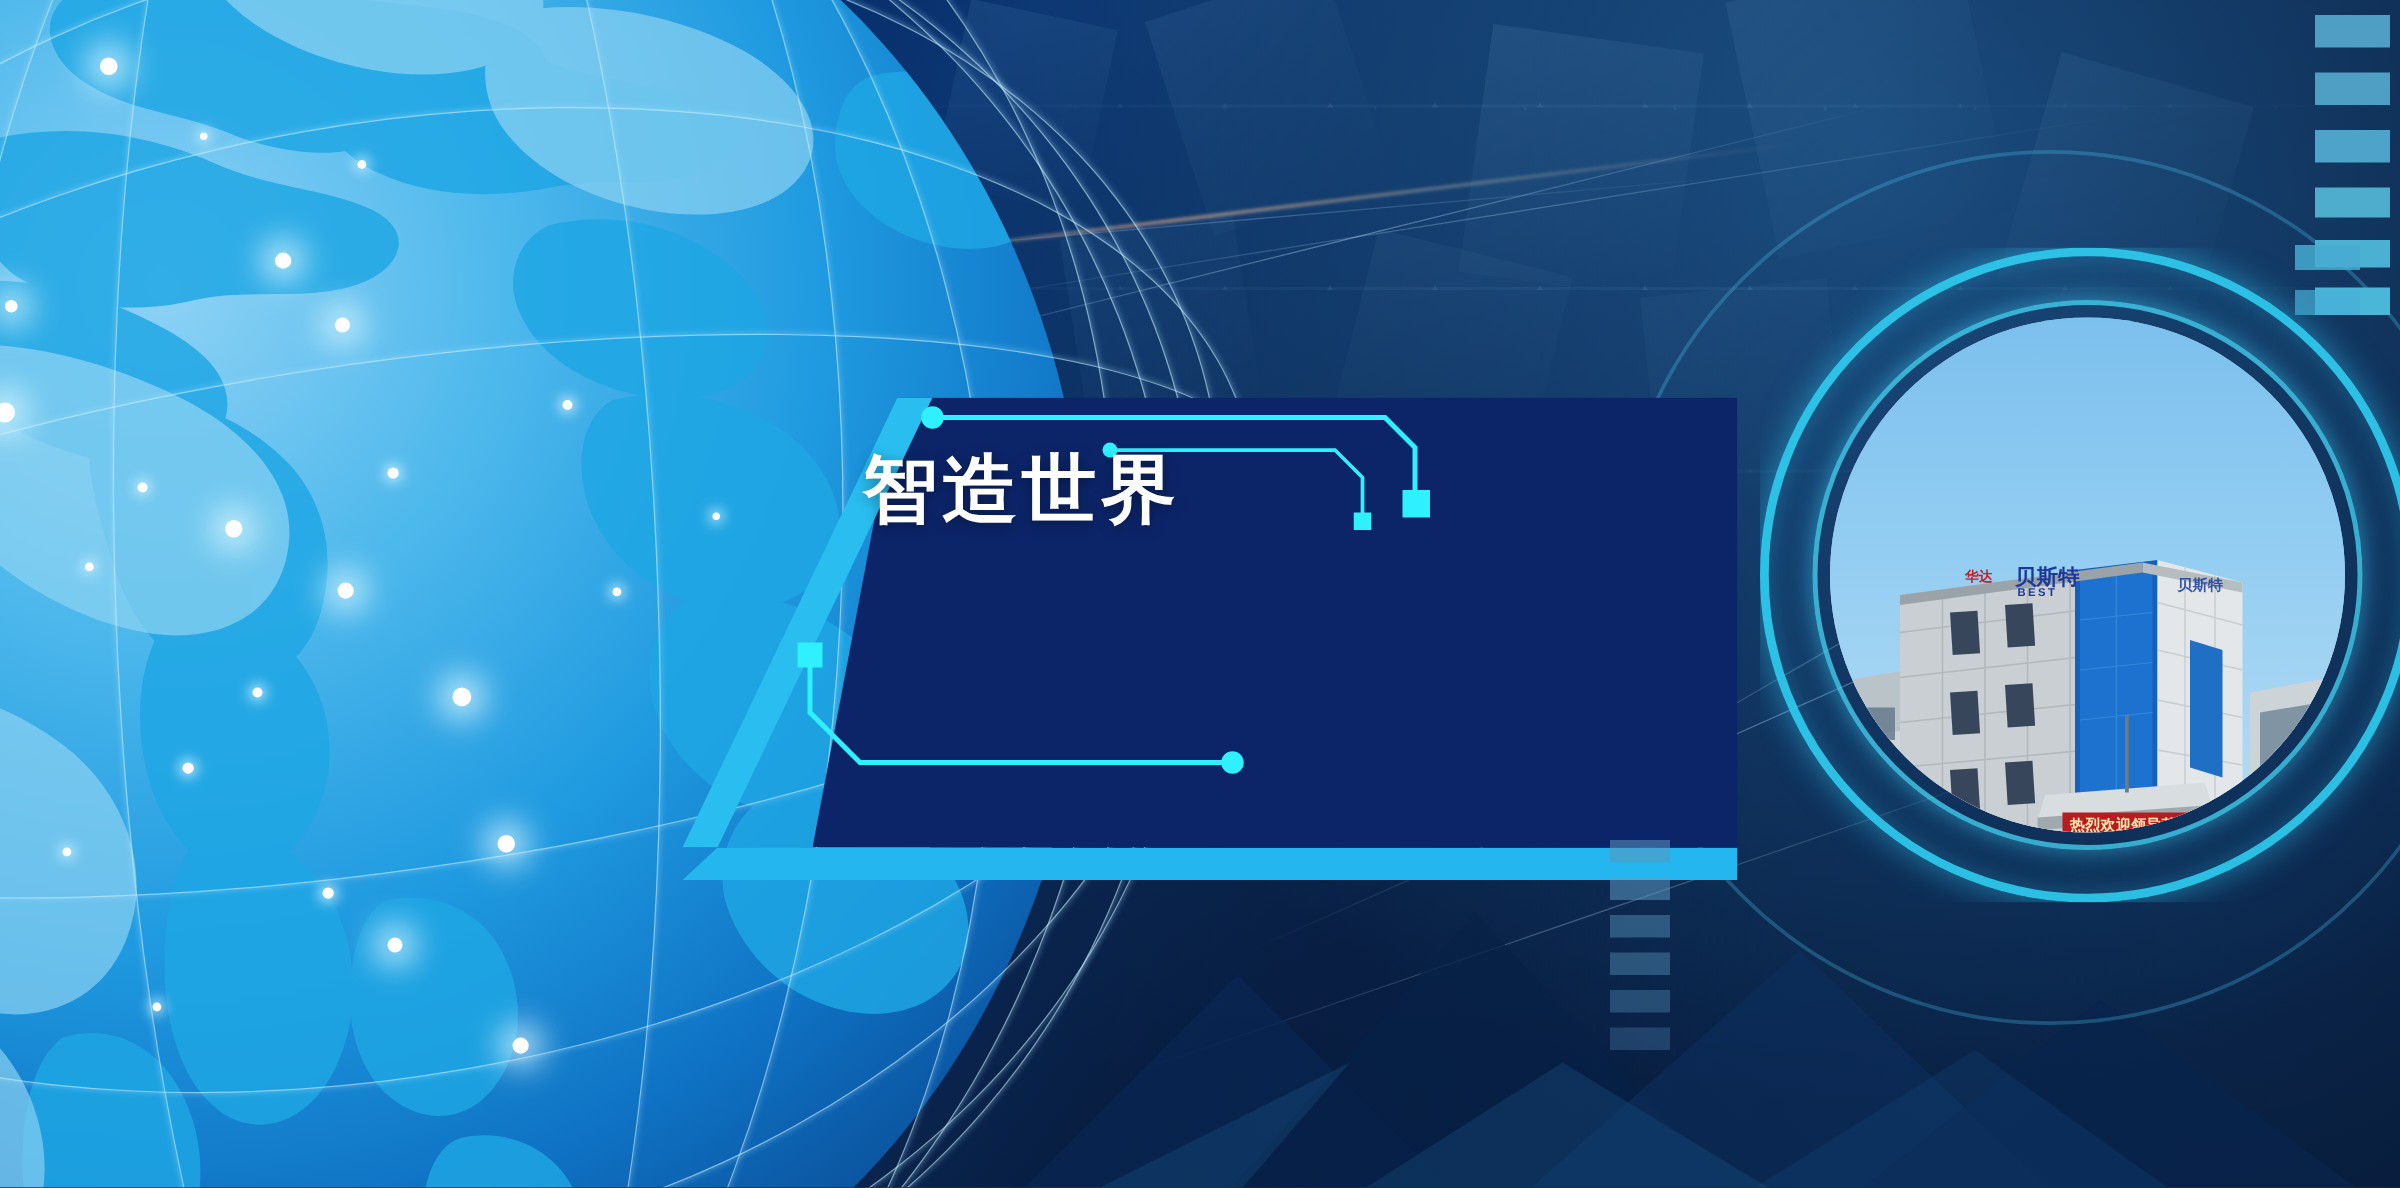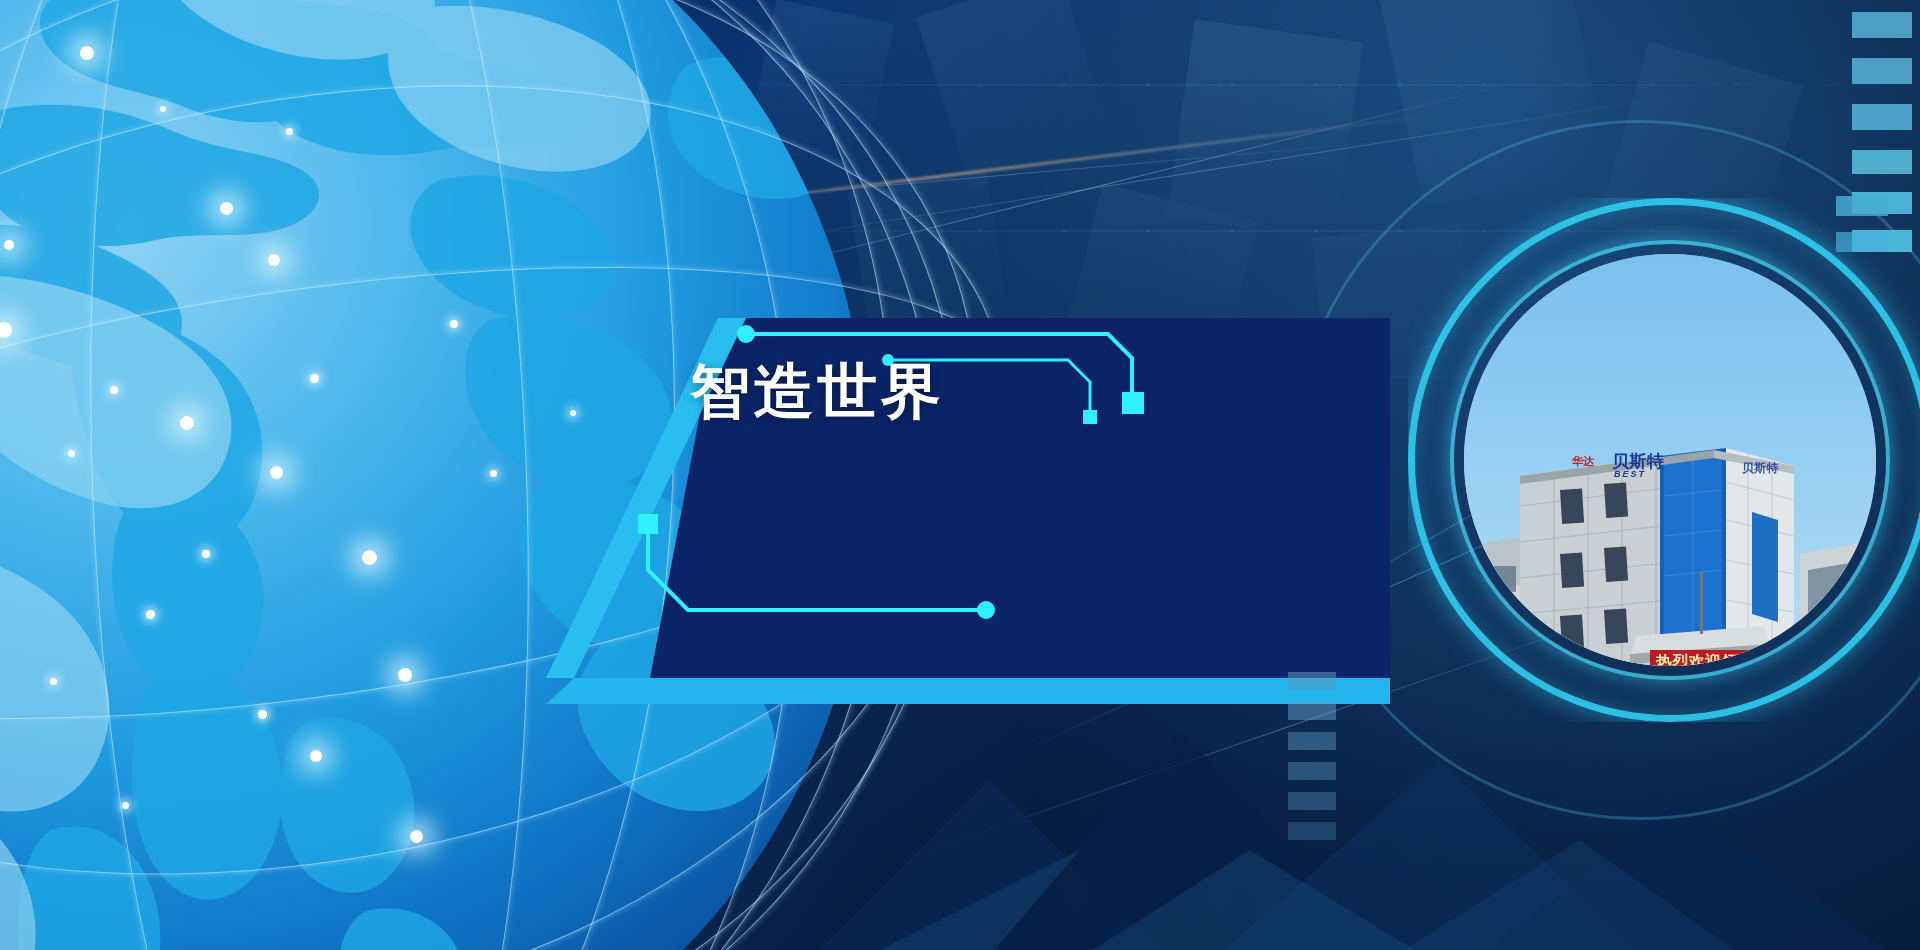--- a/index.html
+++ b/index.html
@@ -172,21 +172,21 @@
   .photo .sky{
     position:absolute; inset:0;
     background:linear-gradient(180deg,#7cc0ee 0%,#93cdf2 45%,#b6dcf3 100%);
   }
   .sign-cn{
     position:absolute; color:#19389b; font-weight:700;
     letter-spacing:.02em; white-space:nowrap;
   }
   .sign-en{
     position:absolute; color:#19389b; font-weight:700;
-    letter-spacing:.22em; white-space:nowrap;font-style:italic;
+    letter-spacing:.22em; white-space:nowrap;
   }
   .sign-red{
     position:absolute; color:#c31e22; font-weight:700; white-space:nowrap;
   }
   .door-banner{
     position:absolute; color:#ffe9b0; font-weight:700; white-space:nowrap;
     letter-spacing:.02em;
   }
 
   
@@ -412,21 +412,21 @@
 
         <rect x="186" y="396" width="120" height="16" fill="#b81c1e"></rect>
 
         <rect x="236" y="318" width="3" height="62" fill="#6c7a84"></rect>
       </svg>
 
       <div class="sign-red" style="left:108px;top:200px;font-size:11px;">华达</div>
       <div class="sign-cn" style="left:148px;top:196px;font-size:17px;">贝斯特</div>
       <div class="sign-en" style="left:150px;top:215px;font-size:9px;">BEST</div>
       <div class="sign-cn" style="left:278px;top:206px;font-size:12px;opacity:.85">贝斯特</div>
-      <div class="door-banner" style="left:192px;top:398px;font-size:16px;">热烈欢迎领导莅临</div>
+      <div class="door-banner" style="left:192px;top:398px;font-size:12px;">热烈欢迎领导莅临</div>
     </div>
   </div>
 
   <div class="tick-stack" style="left:1852px;top:12px;width:66px;height:250px;">
     <i style="left:0;top:0;width:60px;height:26px;background:#4f9ec4;"></i>
     <i style="left:0;top:46px;width:60px;height:26px;background:#4f9ec4;"></i>
     <i style="left:0;top:92px;width:60px;height:26px;background:#4da3c9;"></i>
     <i style="left:0;top:138px;width:60px;height:24px;background:#4eaccd;"></i>
     <i style="left:0;top:180px;width:60px;height:22px;background:#4bb0d2;"></i>
     <i style="left:0;top:218px;width:60px;height:22px;background:#4ab6d8;"></i>

